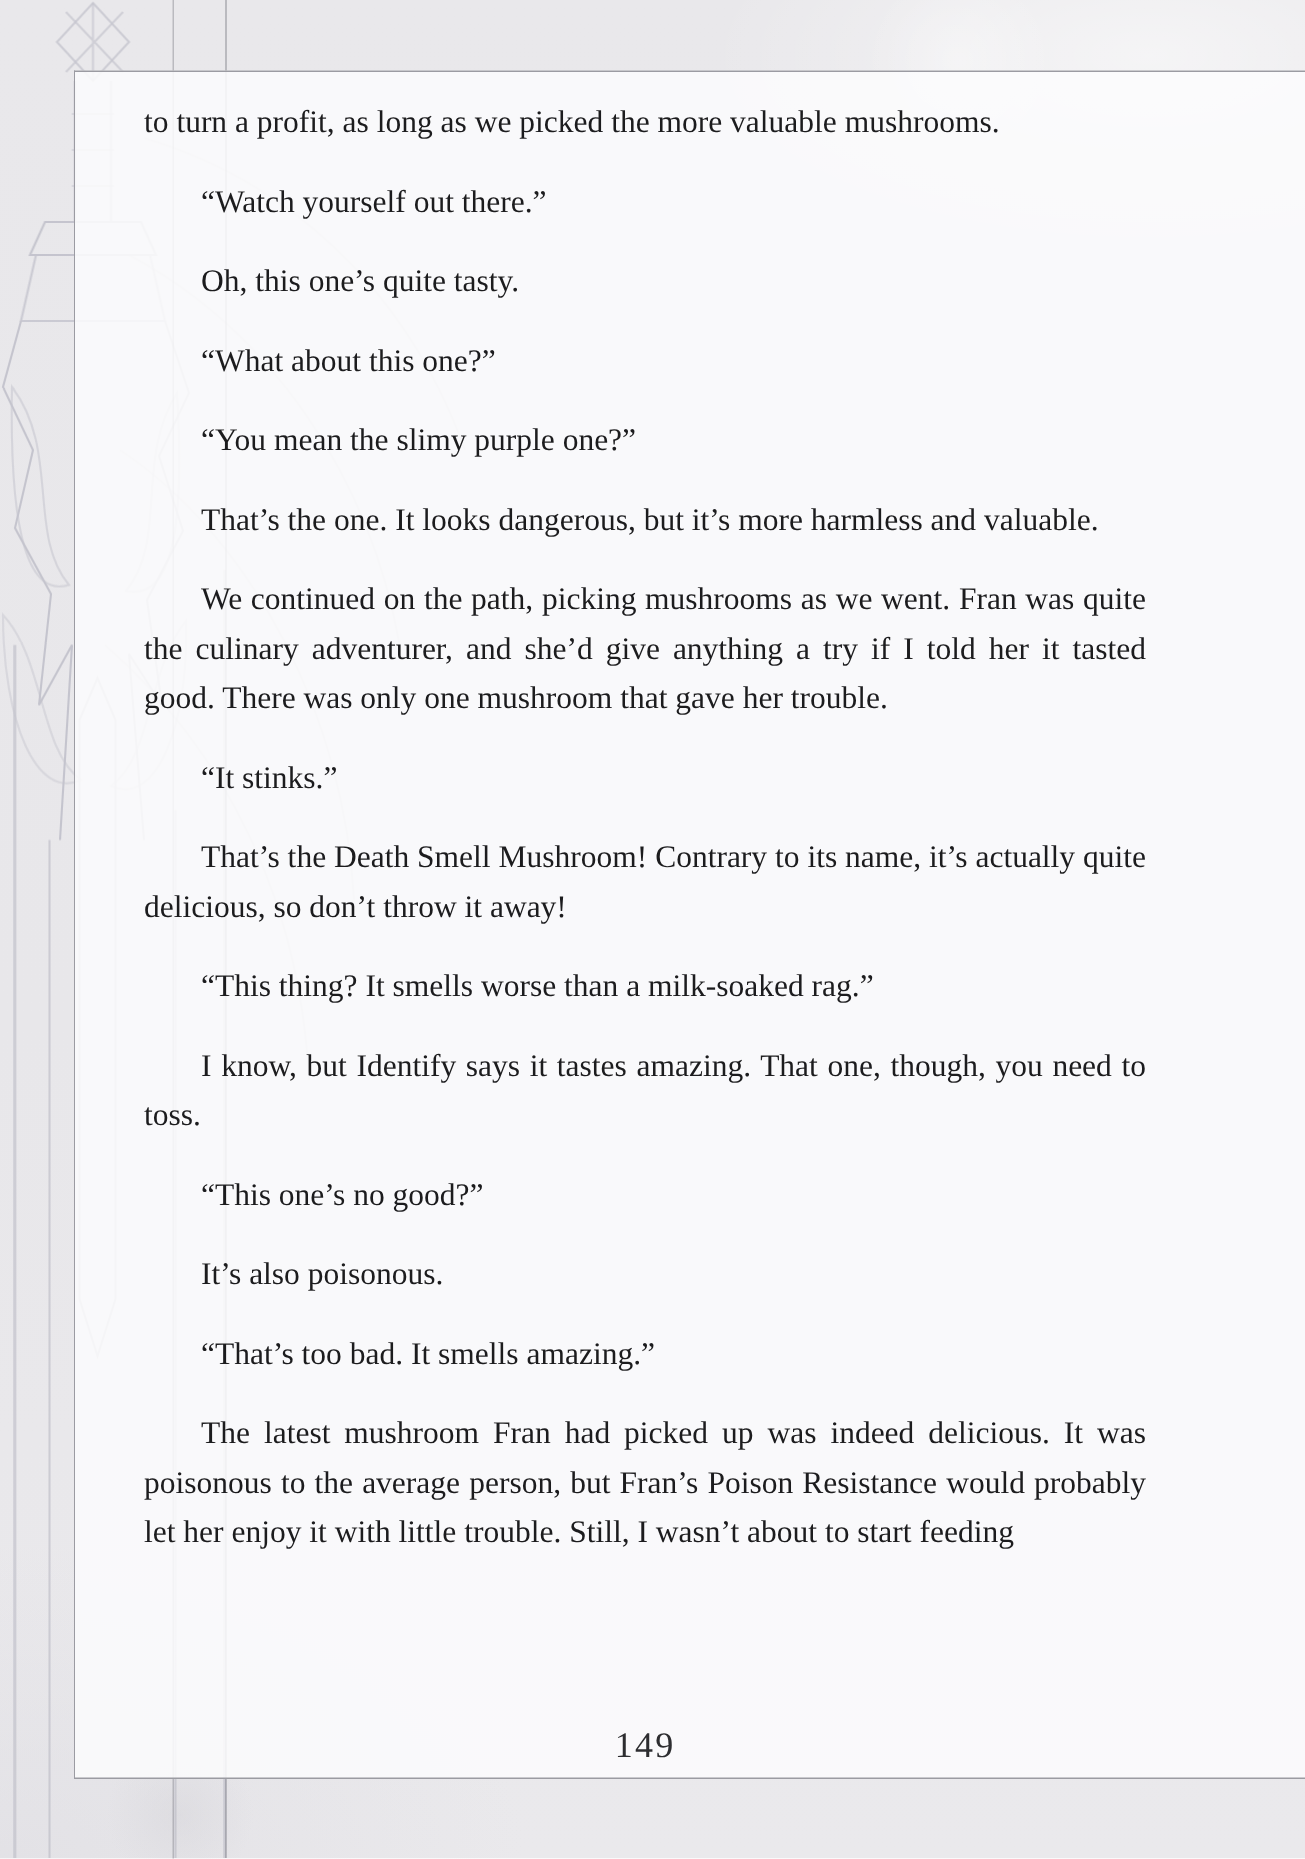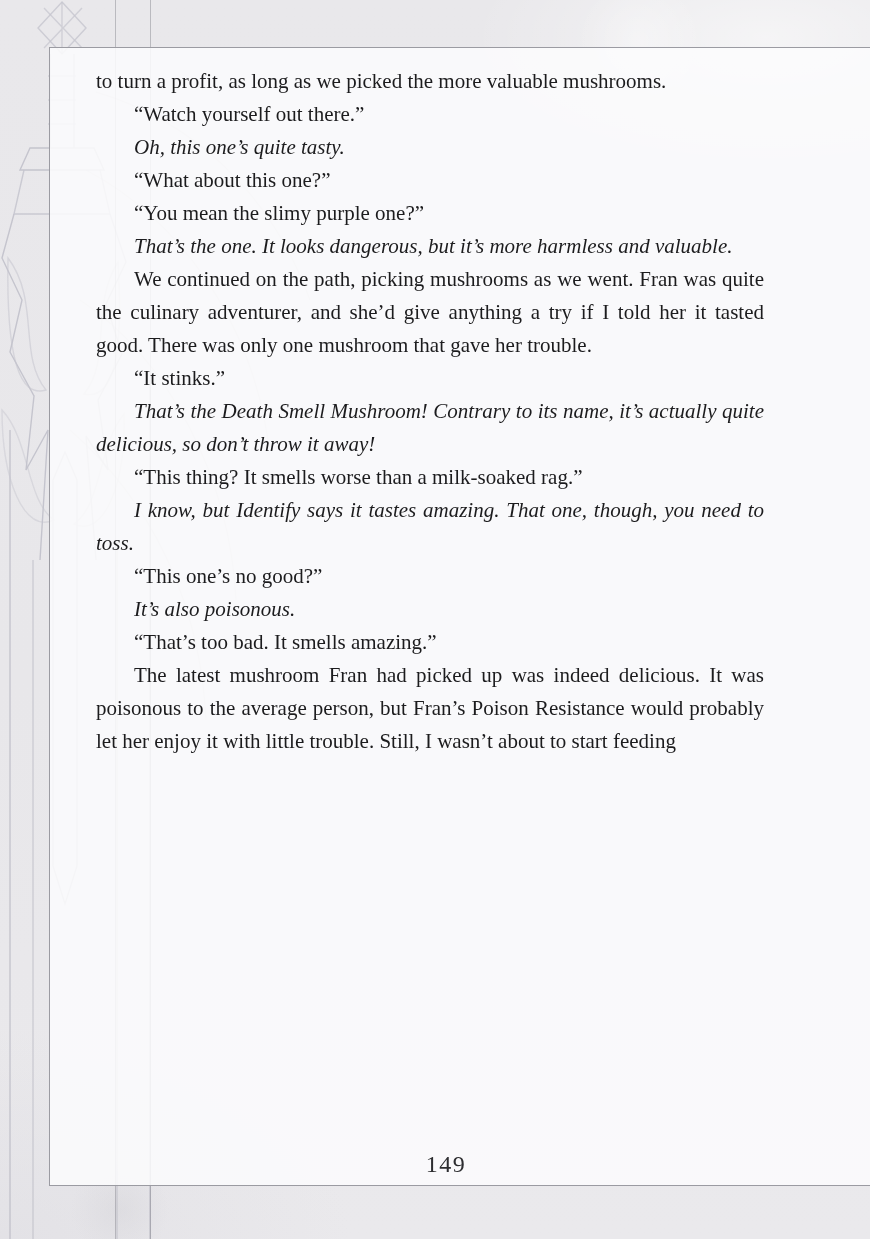--- a/index.html
+++ b/index.html
@@ -58,25 +58,25 @@
     position: absolute;
     left: 46px;
     top: 17px;
     width: 668px;
     color: #1c1c1e;
     font-size: 21px;
     line-height: 33px;
     text-align: justify;
   }
   .para { margin: 0; }
-  .para.indent { text-indent: 38px; }
-  .para.italic { font-style: italic; }
+  .para.indent { text-indent: 38px; margin-top: 20px; }
+  .para.italic { }
   .page-number {
     position: absolute;
-    left: 62px;
+    left: 46px;
     width: 668px;
     bottom: 7px;
     text-align: center;
     font-size: 24px;
     letter-spacing: 1.5px;
     color: #2d2d30;
   }
 </style>
 </head>
 <body>

